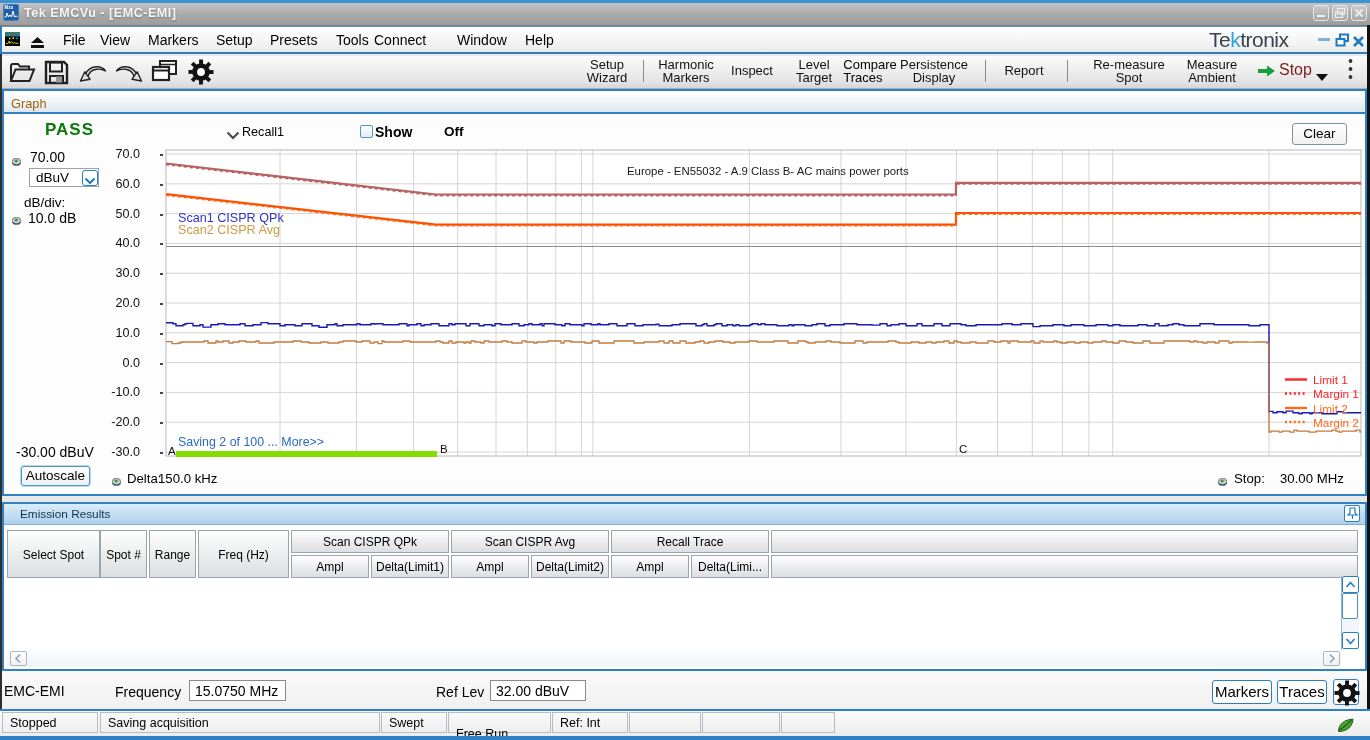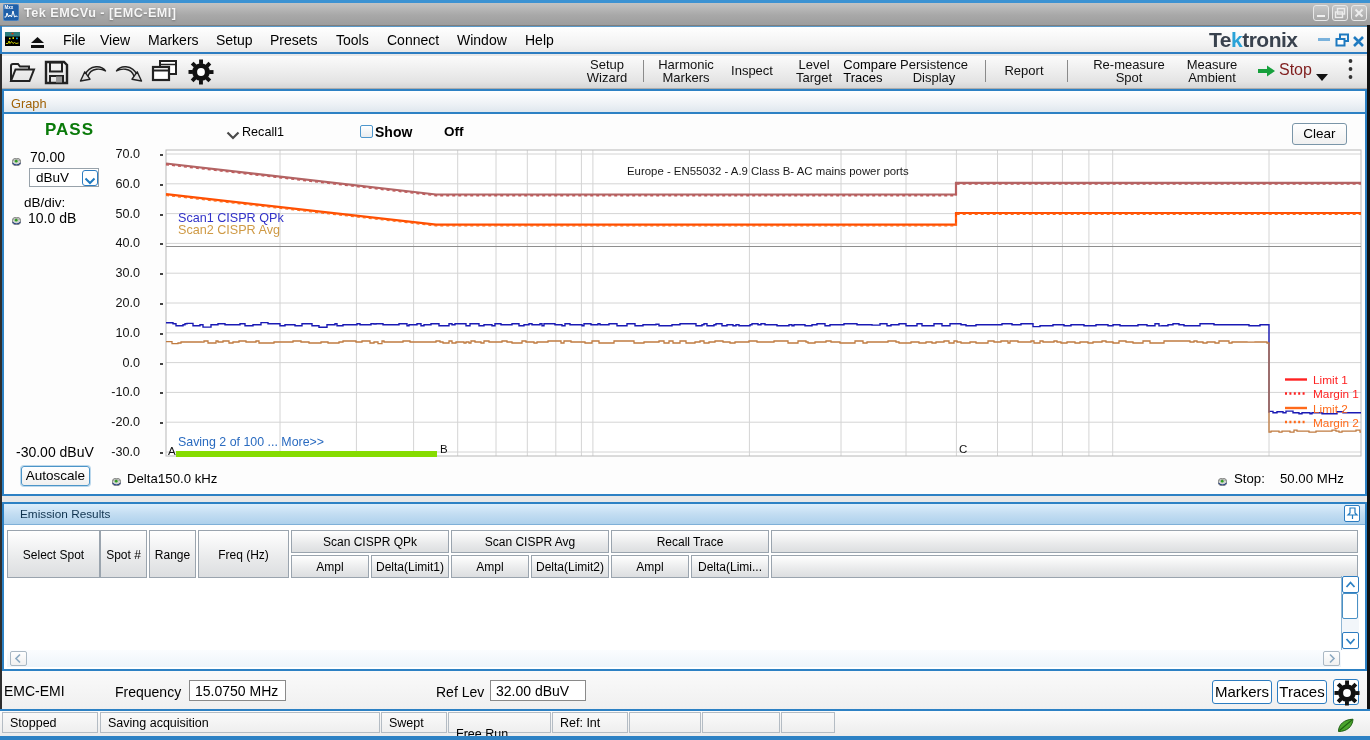--- a/index.html
+++ b/index.html
@@ -44,24 +44,24 @@
 <div class="abs" style="left:29px;top:34px"><svg width="17" height="11" viewBox="0 0 17 11">
       <path d="M8.5 0 L15 6 L2 6 Z" fill="#111"></path>
       <rect x="2" y="8" width="13" height="3" fill="#111"></rect>
     </svg></div>
 <div style="position:absolute;left:63px;top:32px;font-size:14px;color:#000">File</div>
 <div style="position:absolute;left:100px;top:32px;font-size:14px;color:#000">View</div>
 <div style="position:absolute;left:148px;top:32px;font-size:14px;color:#000">Markers</div>
 <div style="position:absolute;left:216px;top:32px;font-size:14px;color:#000">Setup</div>
 <div style="position:absolute;left:270px;top:32px;font-size:14px;color:#000">Presets</div>
 <div style="position:absolute;left:336px;top:32px;font-size:14px;color:#000">Tools</div>
-<div style="position:absolute;left:387px;top:32px;font-size:14px;color:#000">Connect</div>
+<div style="position:absolute;left:374px;top:32px;font-size:14px;color:#000">Connect</div>
 <div style="position:absolute;left:457px;top:32px;font-size:14px;color:#000">Window</div>
 <div style="position:absolute;left:525px;top:32px;font-size:14px;color:#000">Help</div>
-<div class="abs" style="left:1209px;top:28px;font-size:21px;font-weight:bold;color:#39424e;letter-spacing:-0.5px">Te<span style="color:#2aa3d8">k</span>tronix</div>
+<div class="abs" style="left:1209px;top:28px;font-size:21px;font-weight:normal;color:#39424e;letter-spacing:-0.5px">Te<span style="color:#2aa3d8">k</span>tronix</div>
 <div class="abs" style="left:1318px;top:38px;width:12px;height:3px;background:#7ab2dc"></div>
 <div class="abs" style="left:1335px;top:33px"><svg width="14" height="14" viewBox="0 0 14 14">
       <rect x="5" y="1.5" width="8" height="6.5" fill="none" stroke="#1f7ac0" stroke-width="2"></rect>
       <rect x="1.5" y="6" width="8" height="6.5" fill="#fff" stroke="#1f7ac0" stroke-width="2"></rect>
     </svg></div>
 <div class="abs" style="left:1352px;top:34px"><svg width="13" height="13" viewBox="0 0 13 13">
       <path d="M2 2 L11 11 M11 2 L2 11" stroke="#1f7ac0" stroke-width="2.6"></path>
     </svg></div>
 
 <div class="abs" style="left:0;top:56px;width:1370px;height:33px;background:linear-gradient(#fbfbfb,#e4e4e4 80%,#d6d6d6);border-bottom:1px solid #adadad"></div>
@@ -257,21 +257,21 @@
     </svg></div>
 <div class="abs" style="left:127px;top:471px;font-size:13.2px;color:#000">Delta:</div>
 <div class="abs" style="left:158px;top:471px;font-size:13.2px;color:#000">150.0 kHz</div>
 <div style="position:absolute;left:1218px;top:472px;width:9px;height:8px"><svg width="9" height="8" viewBox="0 0 9 8">
       <ellipse cx="4.5" cy="4" rx="4.3" ry="3.8" fill="#cfd4cf" stroke="#555" stroke-width="0.7"></ellipse>
       <path d="M0.6 4.6 Q4.5 8.4 8.4 4.6 L8.4 5.8 Q4.5 8.8 0.6 5.8 Z" fill="#16327e"></path>
       <circle cx="4.2" cy="3.2" r="1.4" fill="#2f9e1f"></circle>
       <path d="M1 2.6 Q4.5 0.4 8 2.6" stroke="#888" stroke-width="0.6" fill="none"></path>
     </svg></div>
 <div class="abs" style="left:1234px;top:471px;font-size:13.2px;color:#000">Stop:</div>
-<div class="abs" style="left:1280px;top:471px;font-size:13.2px;color:#000">50.00 MHz</div>
+<div class="abs" style="left:1280px;top:471px;font-size:13.2px;color:#000">30.00 MHz</div>
 
 <div class="abs" style="left:2px;top:502px;width:1365px;height:169px;background:#fff;border:2px solid #2d81c4"></div>
 <div class="abs" style="left:4px;top:504px;width:1361px;height:21px;background:linear-gradient(#ddeefb,#c3ddf2 50%,#aed1ec);border-bottom:1px solid #7fb0d8"></div>
 <div class="abs" style="left:20px;top:507px;font-size:11.8px;color:#10334f">Emission Results</div>
 <div class="bluebtn" style="left:1344px;top:505px;width:16px;height:17px"><svg width="13" height="14" viewBox="0 0 13 14">
       <path d="M4 2 L9 2 L9 7 L11 9 L2 9 L4 7 Z M6.5 9 L6.5 13" stroke="#1f7ac0" stroke-width="1.2" fill="none"></path>
     </svg></div>
 <div class="hc" style="left:7px;top:530px;width:93px;height:48px;line-height:48px">Select Spot</div>
 <div class="hc" style="left:100px;top:530px;width:47px;height:48px;line-height:48px">Spot #</div>
 <div class="hc" style="left:149px;top:530px;width:47px;height:48px;line-height:48px">Range</div>

